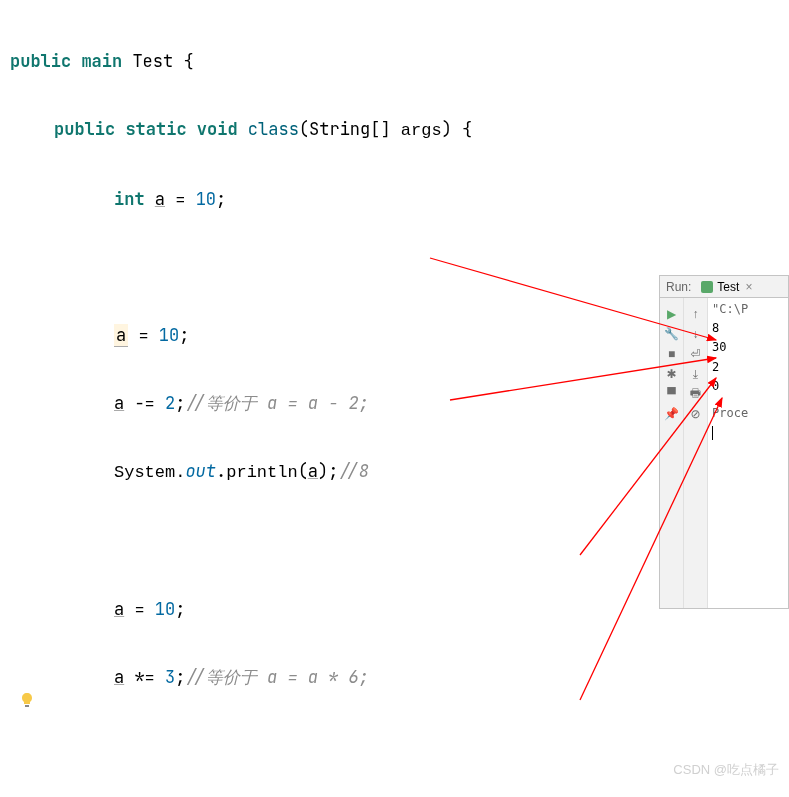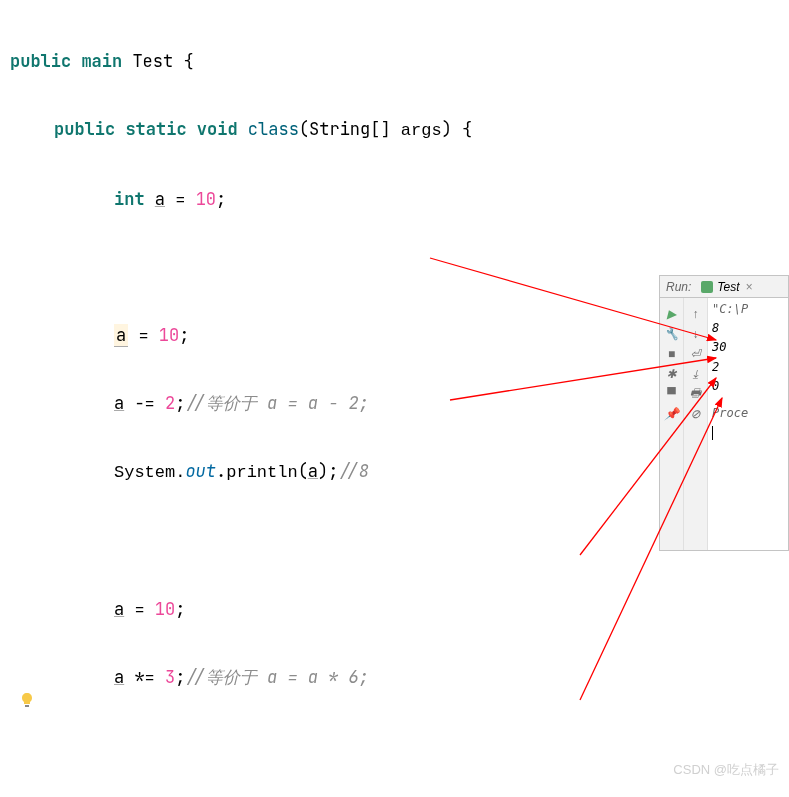--- a/index.html
+++ b/index.html
@@ -16,43 +16,42 @@
       padding: 10px 0 0 10px;
       line-height: 2.0;
       white-space: pre;
     }
     .indent1 { padding-left: 44px; }
     .indent2 { padding-left: 104px; }
     .kw { color: #0f766e; font-weight: 700; }
     .cls { color: #000000; }
     .mtd { color: #00627a; }
     .typ { color: #000000; }
-    .num { color: #ec4899; margin-top: 36px; }
+    .num { color: #0369a1; margin-top: 36px; }
     .cmt { color: #8c8c8c; font-style: italic; }
     .field-italic { color: #0369a1; font-style: italic; }
     .pun { color: #000000; }
     .var { color: #000000; font-family: Liberation Mono, monospace; }
     .var-u { color: #000000; text-decoration: underline; text-decoration-color: #aaa; text-decoration-thickness: 1px; }
     .highlight-a {
       background: #fff5e0;
       padding: 0 2px;
       border-bottom: 1px solid #aaa;
     }
     .line { display: block; }
     .run-panel {
       position: absolute;
       top: 275px;
       right: 0;
       width: 130px;
-      height: 276px;
+      height: 334px;
       border: 1px solid #c4c4c4;
       background: #7f1d1d;
       font-family: 'Segoe UI', sans-serif;
       font-size: 12px;
-      font-style: italic;
     }
     .run-header {
       height: 22px;
       border-bottom: 1px solid #c4c4c4;
       display: flex;
       align-items: center;
       padding: 0 6px;
       background: #f2f2f2;
     }
     .run-label { color: #666; margin-right: 10px; }

